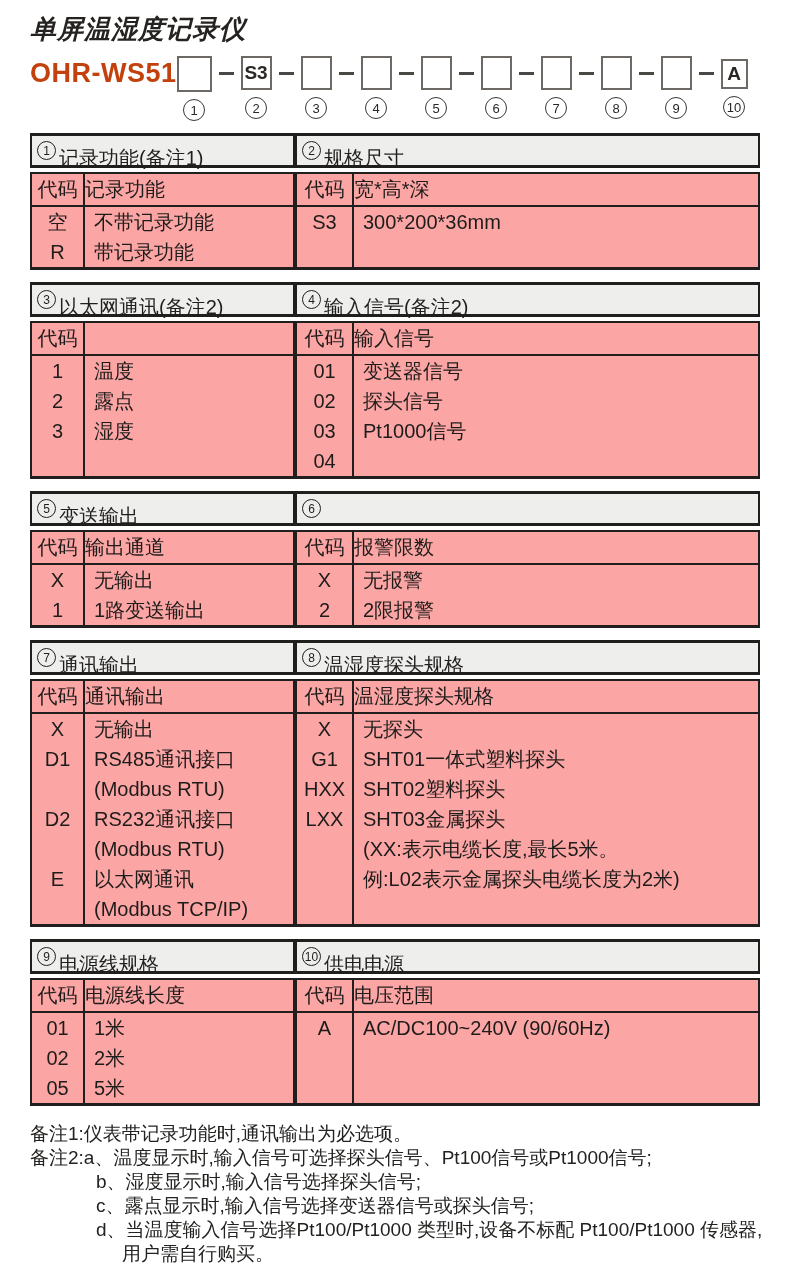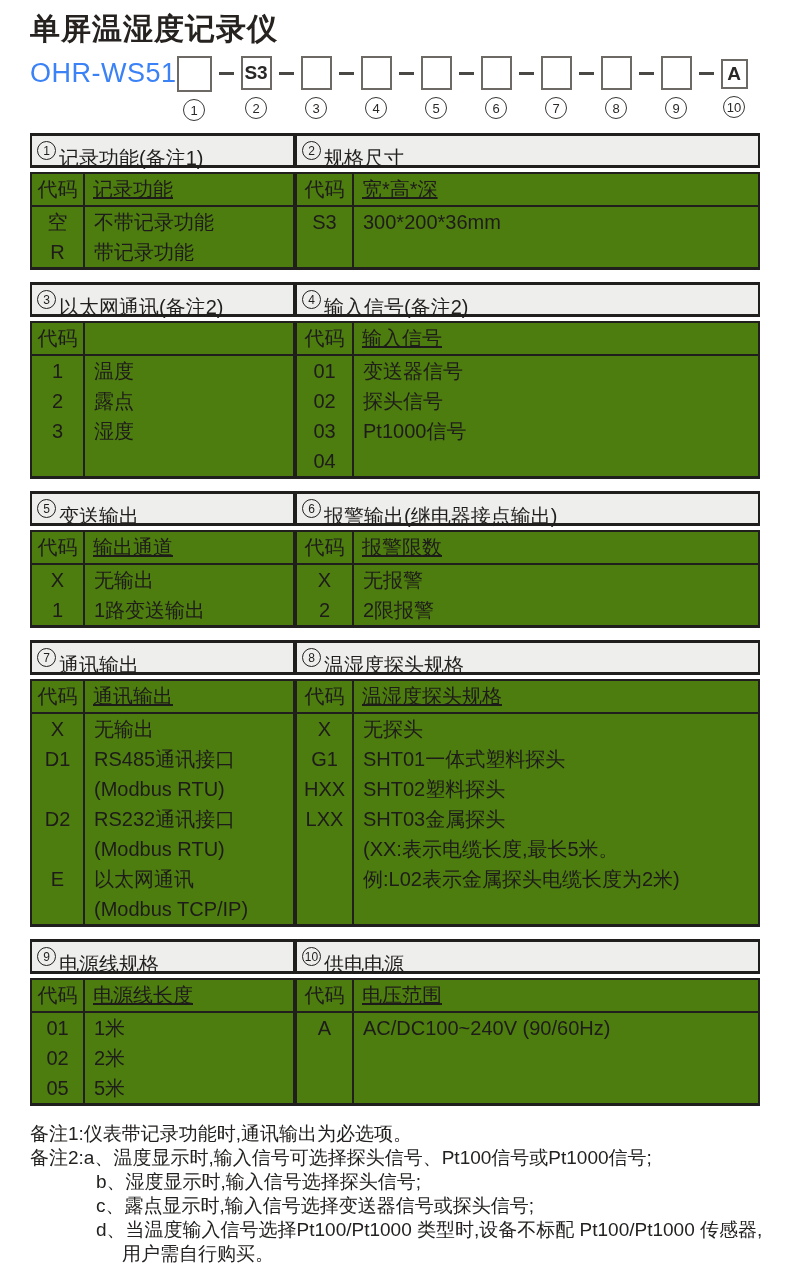--- a/index.html
+++ b/index.html
@@ -7,29 +7,29 @@
     width: 790px; height: 1274px;
     background: #ffffff;
     font-family: "Liberation Sans", "DejaVu Sans", sans-serif;
     color: #1e1c1a;
     overflow: hidden;
   }
   .page { padding: 14px 30px 0 30px; width: 790px; }
 
   
   .title {
-    font-size: 30px; font-weight: bold; letter-spacing: 1px;
-    line-height: 30px; color: #262220;
+    font-size: 26px; font-weight: bold; letter-spacing: 1px;
+    line-height: 30px; color: #262220; font-style: italic;
   }
 
   
   .model-line { display: flex; align-items: flex-start; margin-top: 12px; }
   .model-prefix {
-    font-size: 27px; font-weight: 400; line-height: 34px;
-    letter-spacing: 0.5px; color: #3b82f6; white-space: nowrap;
+    font-size: 27px; font-weight: 700; line-height: 34px;
+    letter-spacing: 0.5px; color: #c2410c; white-space: nowrap;
   }
   .model-segments { display: flex; align-items: flex-start; }
   .seg { display: flex; flex-direction: column; align-items: center; }
   .box {
     width: 31px; height: 34px; border: 2px solid #6d6a66;
     display: flex; align-items: center; justify-content: center;
     font-size: 19px; font-weight: 600; color: #2a2826; background: #fff;
   }
   .seg:first-child .box { width: 35px; height: 36px; }
   .seg:last-child .box { width: 27px; height: 30px; margin-top: 3px; }
@@ -59,28 +59,28 @@
     width: 19px; height: 19px; flex: none;
     border: 1.5px solid #211f1d; border-radius: 50%;
     display: flex; align-items: center; justify-content: center;
     font-size: 12px; margin-right: 3px;
   }
   .sec-title { white-space: nowrap; margin-top: 16px; }
 
   .subtable {
     margin-top: 4px; flex: 1;
     border: 2px solid #211f1d; border-bottom-width: 3px;
-    display: flex; flex-direction: column; background: #4d7c0f;
+    display: flex; flex-direction: column; background: #fca5a5;
   }
   .sub-head { display: flex; border-bottom: 2px solid #211f1d; height: 33px; flex: none; font-size: 20px; }
   .code-h {
     display: flex; align-items: center; justify-content: center;
     border-right: 2px solid #211f1d; flex: none;
   }
-  .desc-h { flex: 1; display: flex; align-items: center; padding-left: 8px; white-space: nowrap; text-decoration: underline; }
+  .desc-h { flex: 1; display: flex; align-items: center; padding-left: 0; white-space: nowrap; }
   .section.left  .code-h, .section.left  .code-col { width: 53px; }
   .section.right .code-h, .section.right .code-col { width: 57px; }
 
   .sub-body { display: flex; flex: 1; font-size: 20px; }
   .code-col { flex: none; display: flex; flex-direction: column; border-right: 2px solid #211f1d; }
   .desc-col { flex: 1; display: flex; flex-direction: column; }
   .code-cell { height: 30px; display: flex; align-items: center; justify-content: center; white-space: nowrap; }
   .desc-cell { height: 30px; display: flex; align-items: center; padding-left: 9px; white-space: nowrap; }
 
   
@@ -266,21 +266,20 @@
               <div class="desc-col">
                 <div class="desc-cell">无输出</div>
                 <div class="desc-cell">1路变送输出</div>
               </div>
             </div>
           </div>
         </div>
         <div class="section right">
           <div class="sec-header">
             <span class="sec-circ">6</span>
-            <span class="sec-title">报警输出(继电器接点输出)</span>
           </div>
           <div class="subtable">
             <div class="sub-head">
               <div class="code-h">代码</div>
               <div class="desc-h">报警限数</div>
             </div>
             <div class="sub-body">
               <div class="code-col">
                 <div class="code-cell">X</div>
                 <div class="code-cell">2</div>

